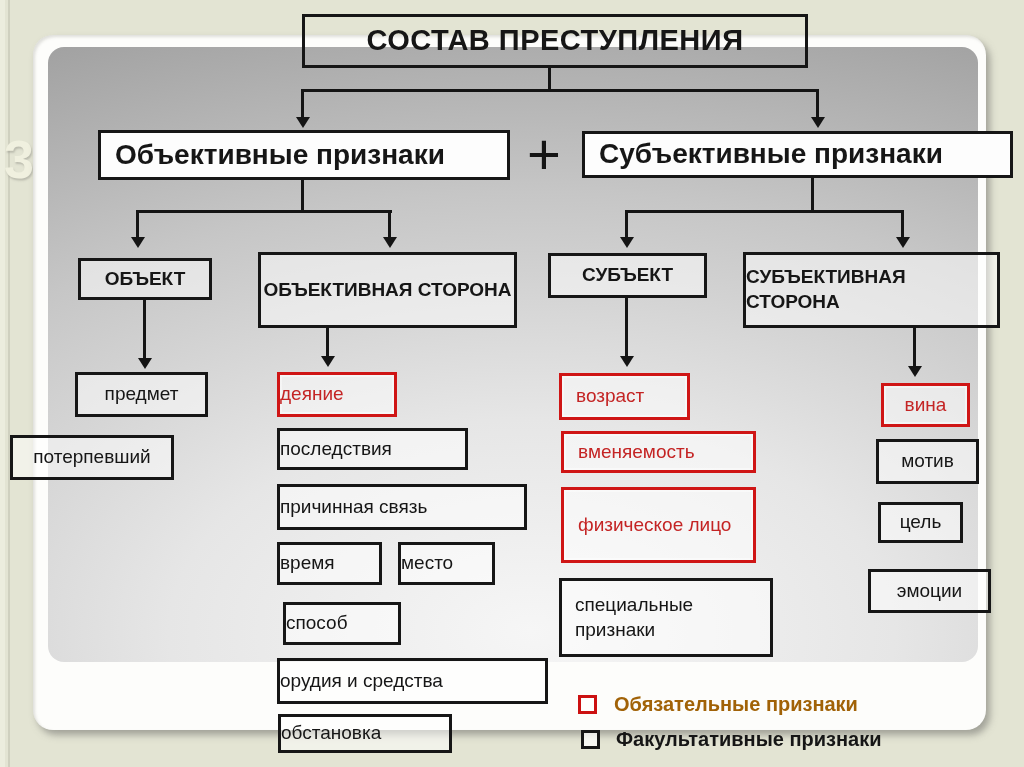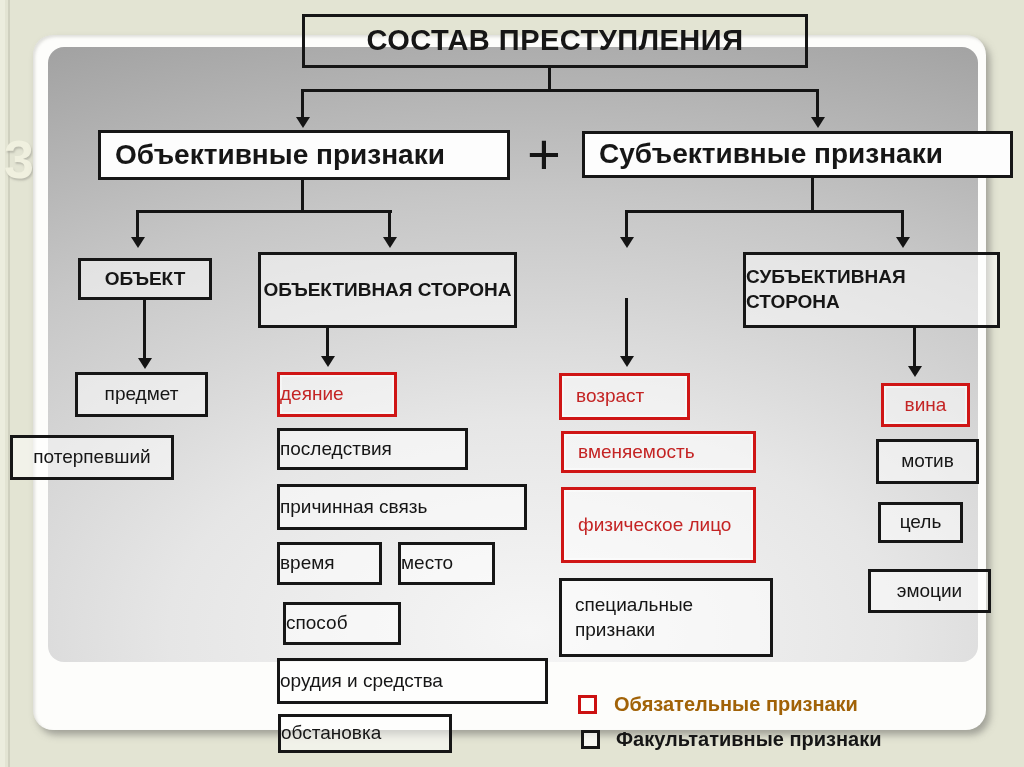--- a/index.html
+++ b/index.html
@@ -107,20 +107,23 @@
   <div class="box left bold branch white" style="left:582px;top:131px;width:431px;height:47px;padding-left:14px;">
     <span>Субъективные признаки</span>
   </div>
 
   <div class="box center bold" style="left:78px;top:258px;width:134px;height:42px;">
     <span>ОБЪЕКТ</span>
   </div>
   <div class="box center bold" style="left:258px;top:252px;width:259px;height:76px;">
     <span>ОБЪЕКТИВНАЯ СТОРОНА</span>
   </div>
+  <div class="box center bold" style="left:548px;top:253px;width:159px;height:45px;">
+    <span>СУБЪЕКТ</span>
+  </div>
   <div class="box center bold" style="left:743px;top:252px;width:257px;height:76px;">
     <span>СУБЪЕКТИВНАЯ СТОРОНА</span>
   </div>
 
   <div class="box center" style="left:75px;top:372px;width:133px;height:45px;">
     <span>предмет</span>
   </div>
   <div class="box center" style="left:10px;top:435px;width:164px;height:45px;">
     <span>потерпевший</span>
   </div>

